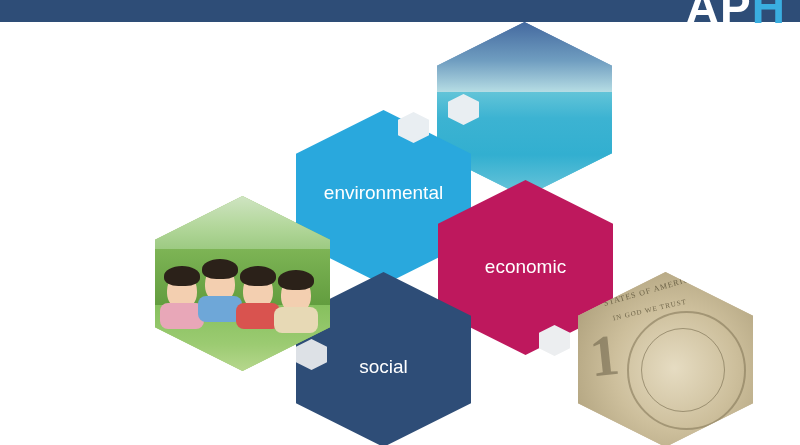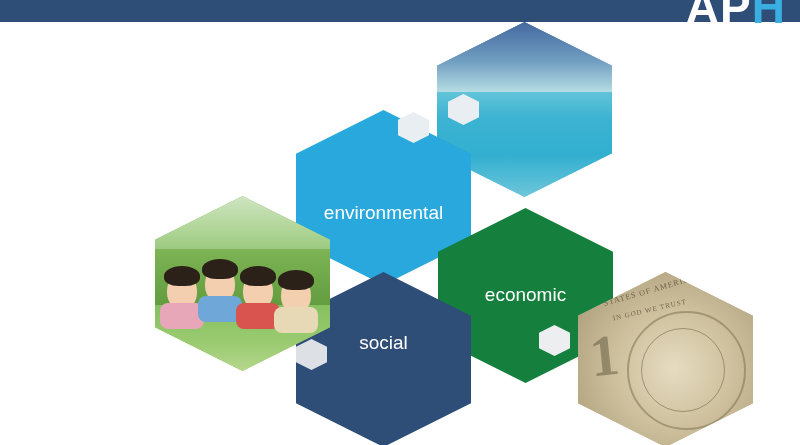--- a/index.html
+++ b/index.html
@@ -83,31 +83,31 @@
     background: linear-gradient(to bottom, #44699f 0%, #6f9dc0 55%, #b6dde4 100%);
   }
   #hex-sea .sea-water {
     position: absolute; left: 0; top: 40%; width: 100%; height: 60%;
     background: linear-gradient(to bottom, #62c4d8 0%, #3cb3d2 25%, #32afd0 60%, #6ec6da 100%);
   }
   #hex-env {
     left: 296px; top: 110px; width: 175px; height: 175px;
     background: #29a8dd;
   }
-  #hex-env .hex-label { top: 92px; }
+  #hex-env .hex-label { top: 72px; }
   #hex-econ {
-    left: 438px; top: 208px; width: 175px; height: 175px;
-    background: #15803d;
+    left: 438px; top: 180px; width: 175px; height: 175px;
+    background: #be185d;
   }
   #hex-econ .hex-label { top: 76px; }
   #hex-social {
     left: 296px; top: 272px; width: 175px; height: 175px;
     background: #2e4d77;
   }
-  #hex-social .hex-label { top: 60px; }
+  #hex-social .hex-label { top: 84px; }
   #hex-kids {
     left: 155px; top: 196px; width: 175px; height: 175px;
     background: #8fbf5c;
   }
   #hex-money {
     left: 578px; top: 272px; width: 175px; height: 175px;
     background: #c9b89a;
   }
   
   .kids-sky {

